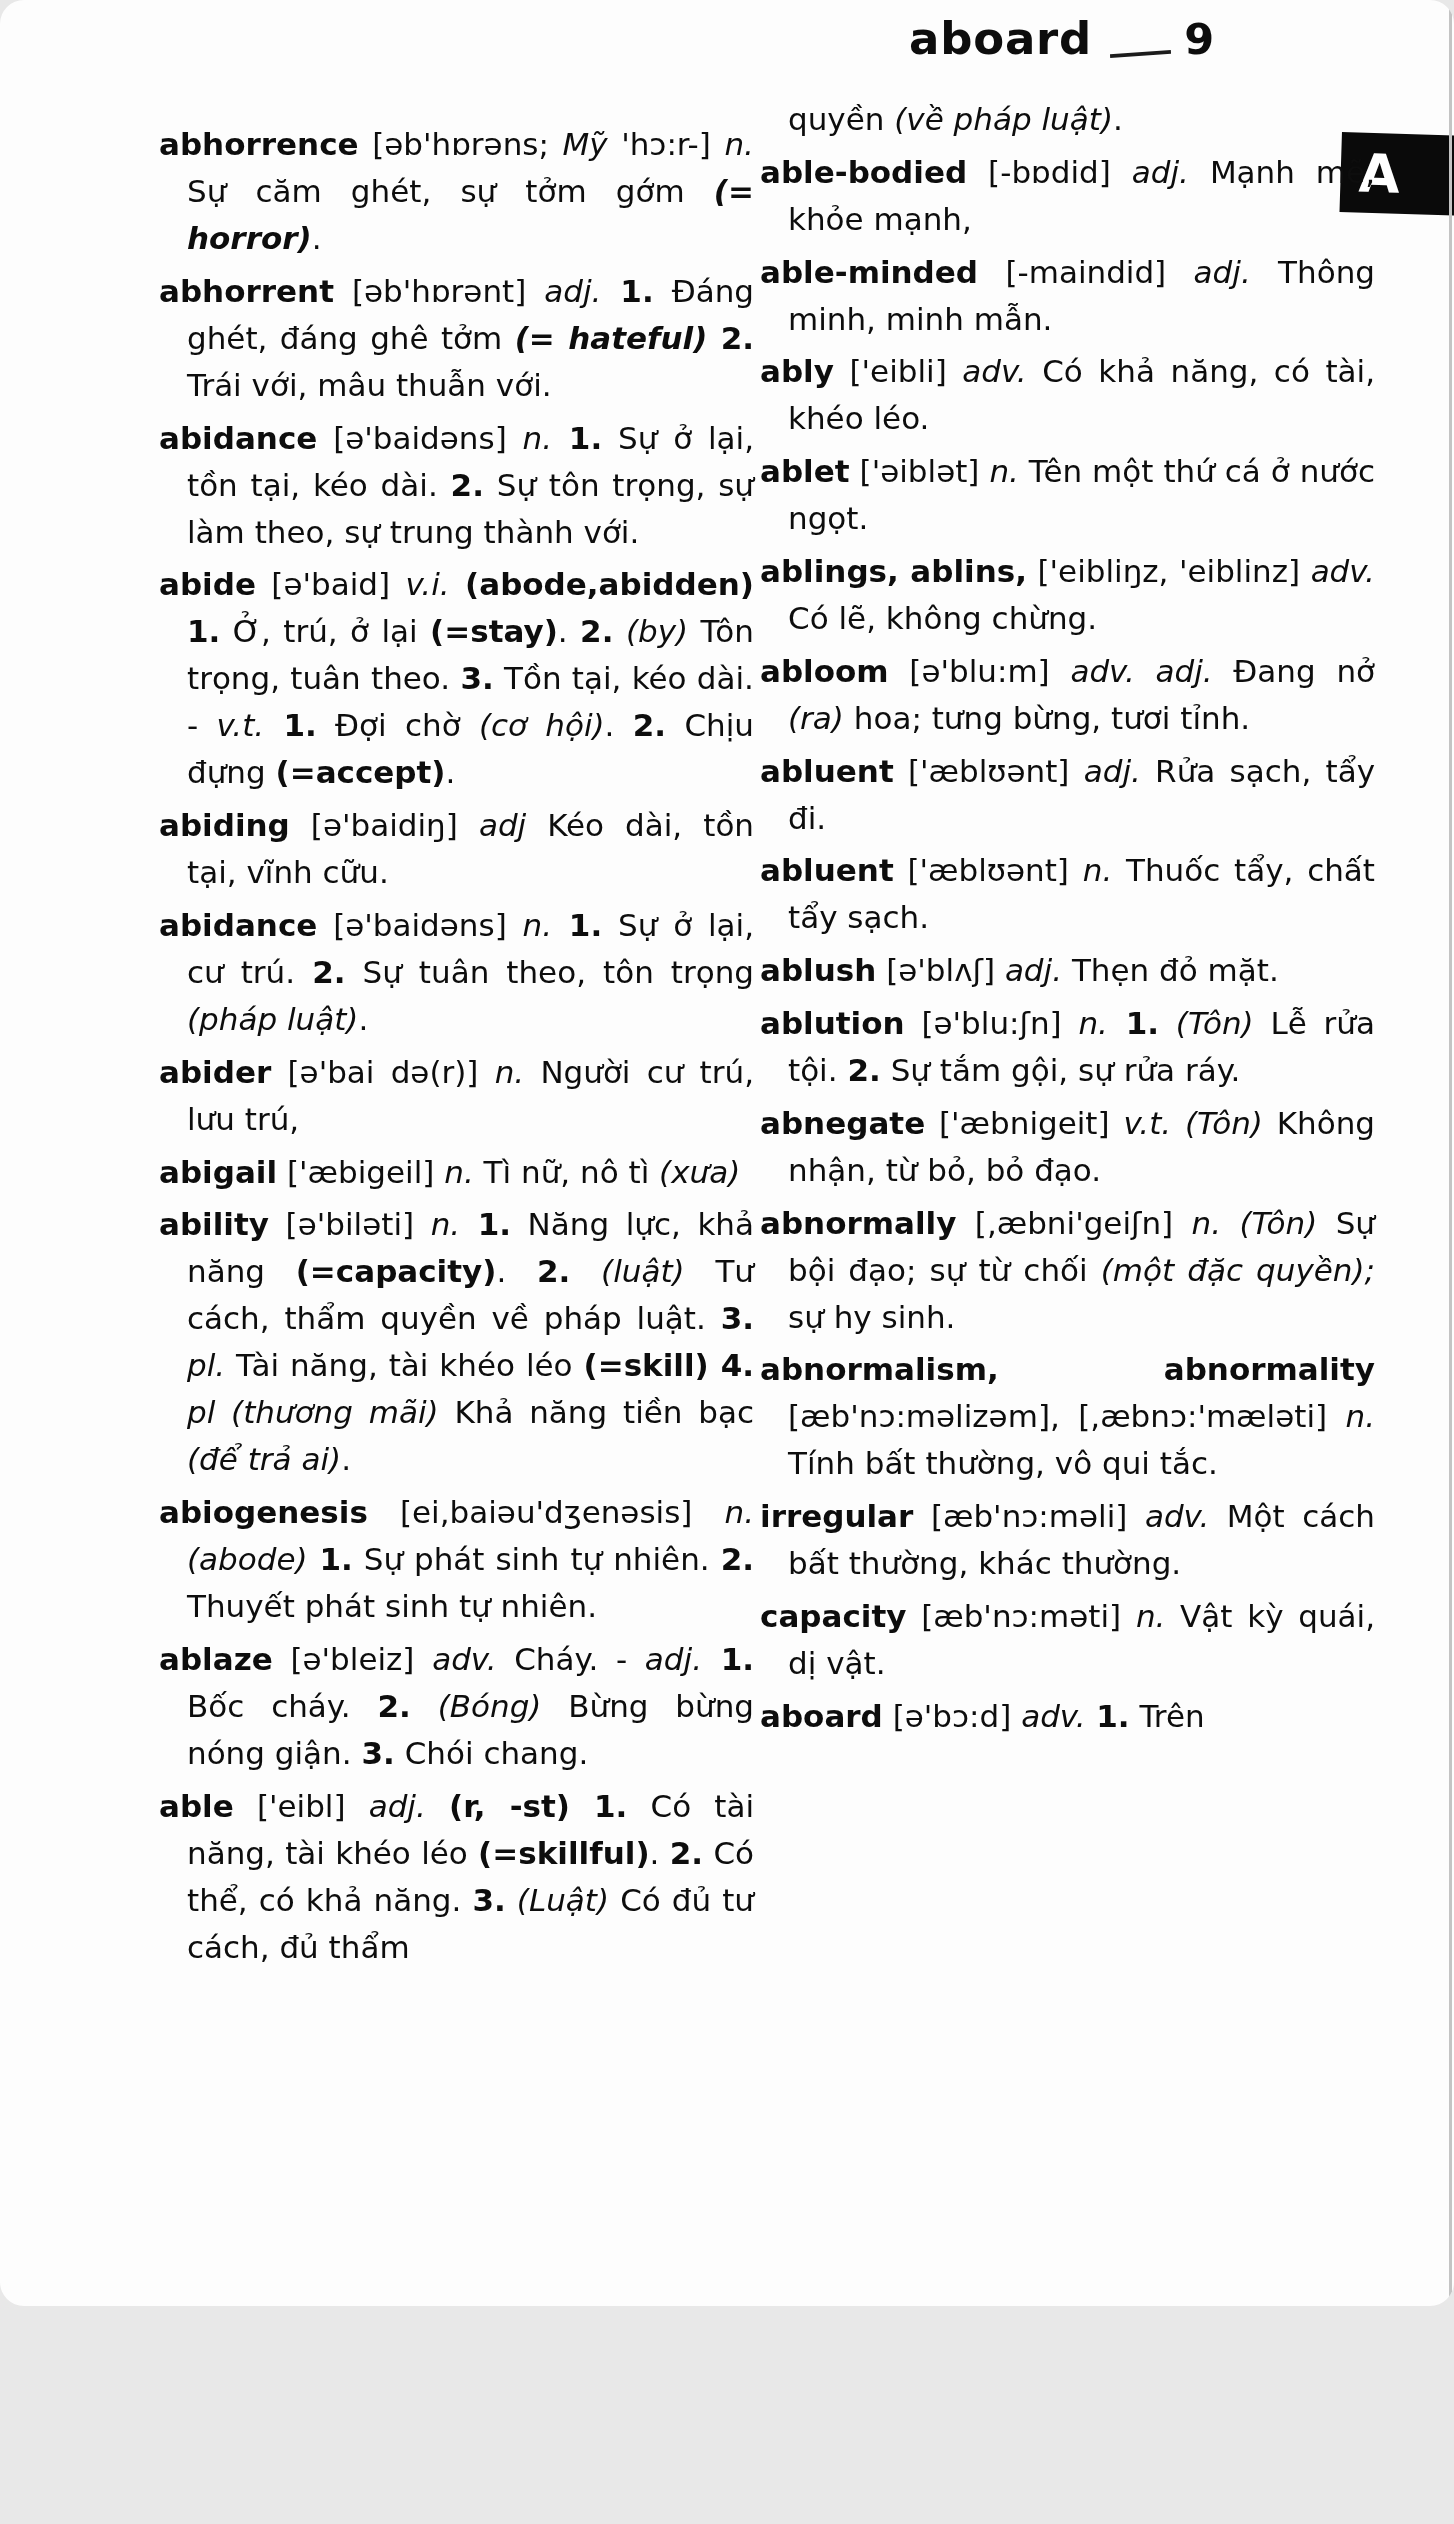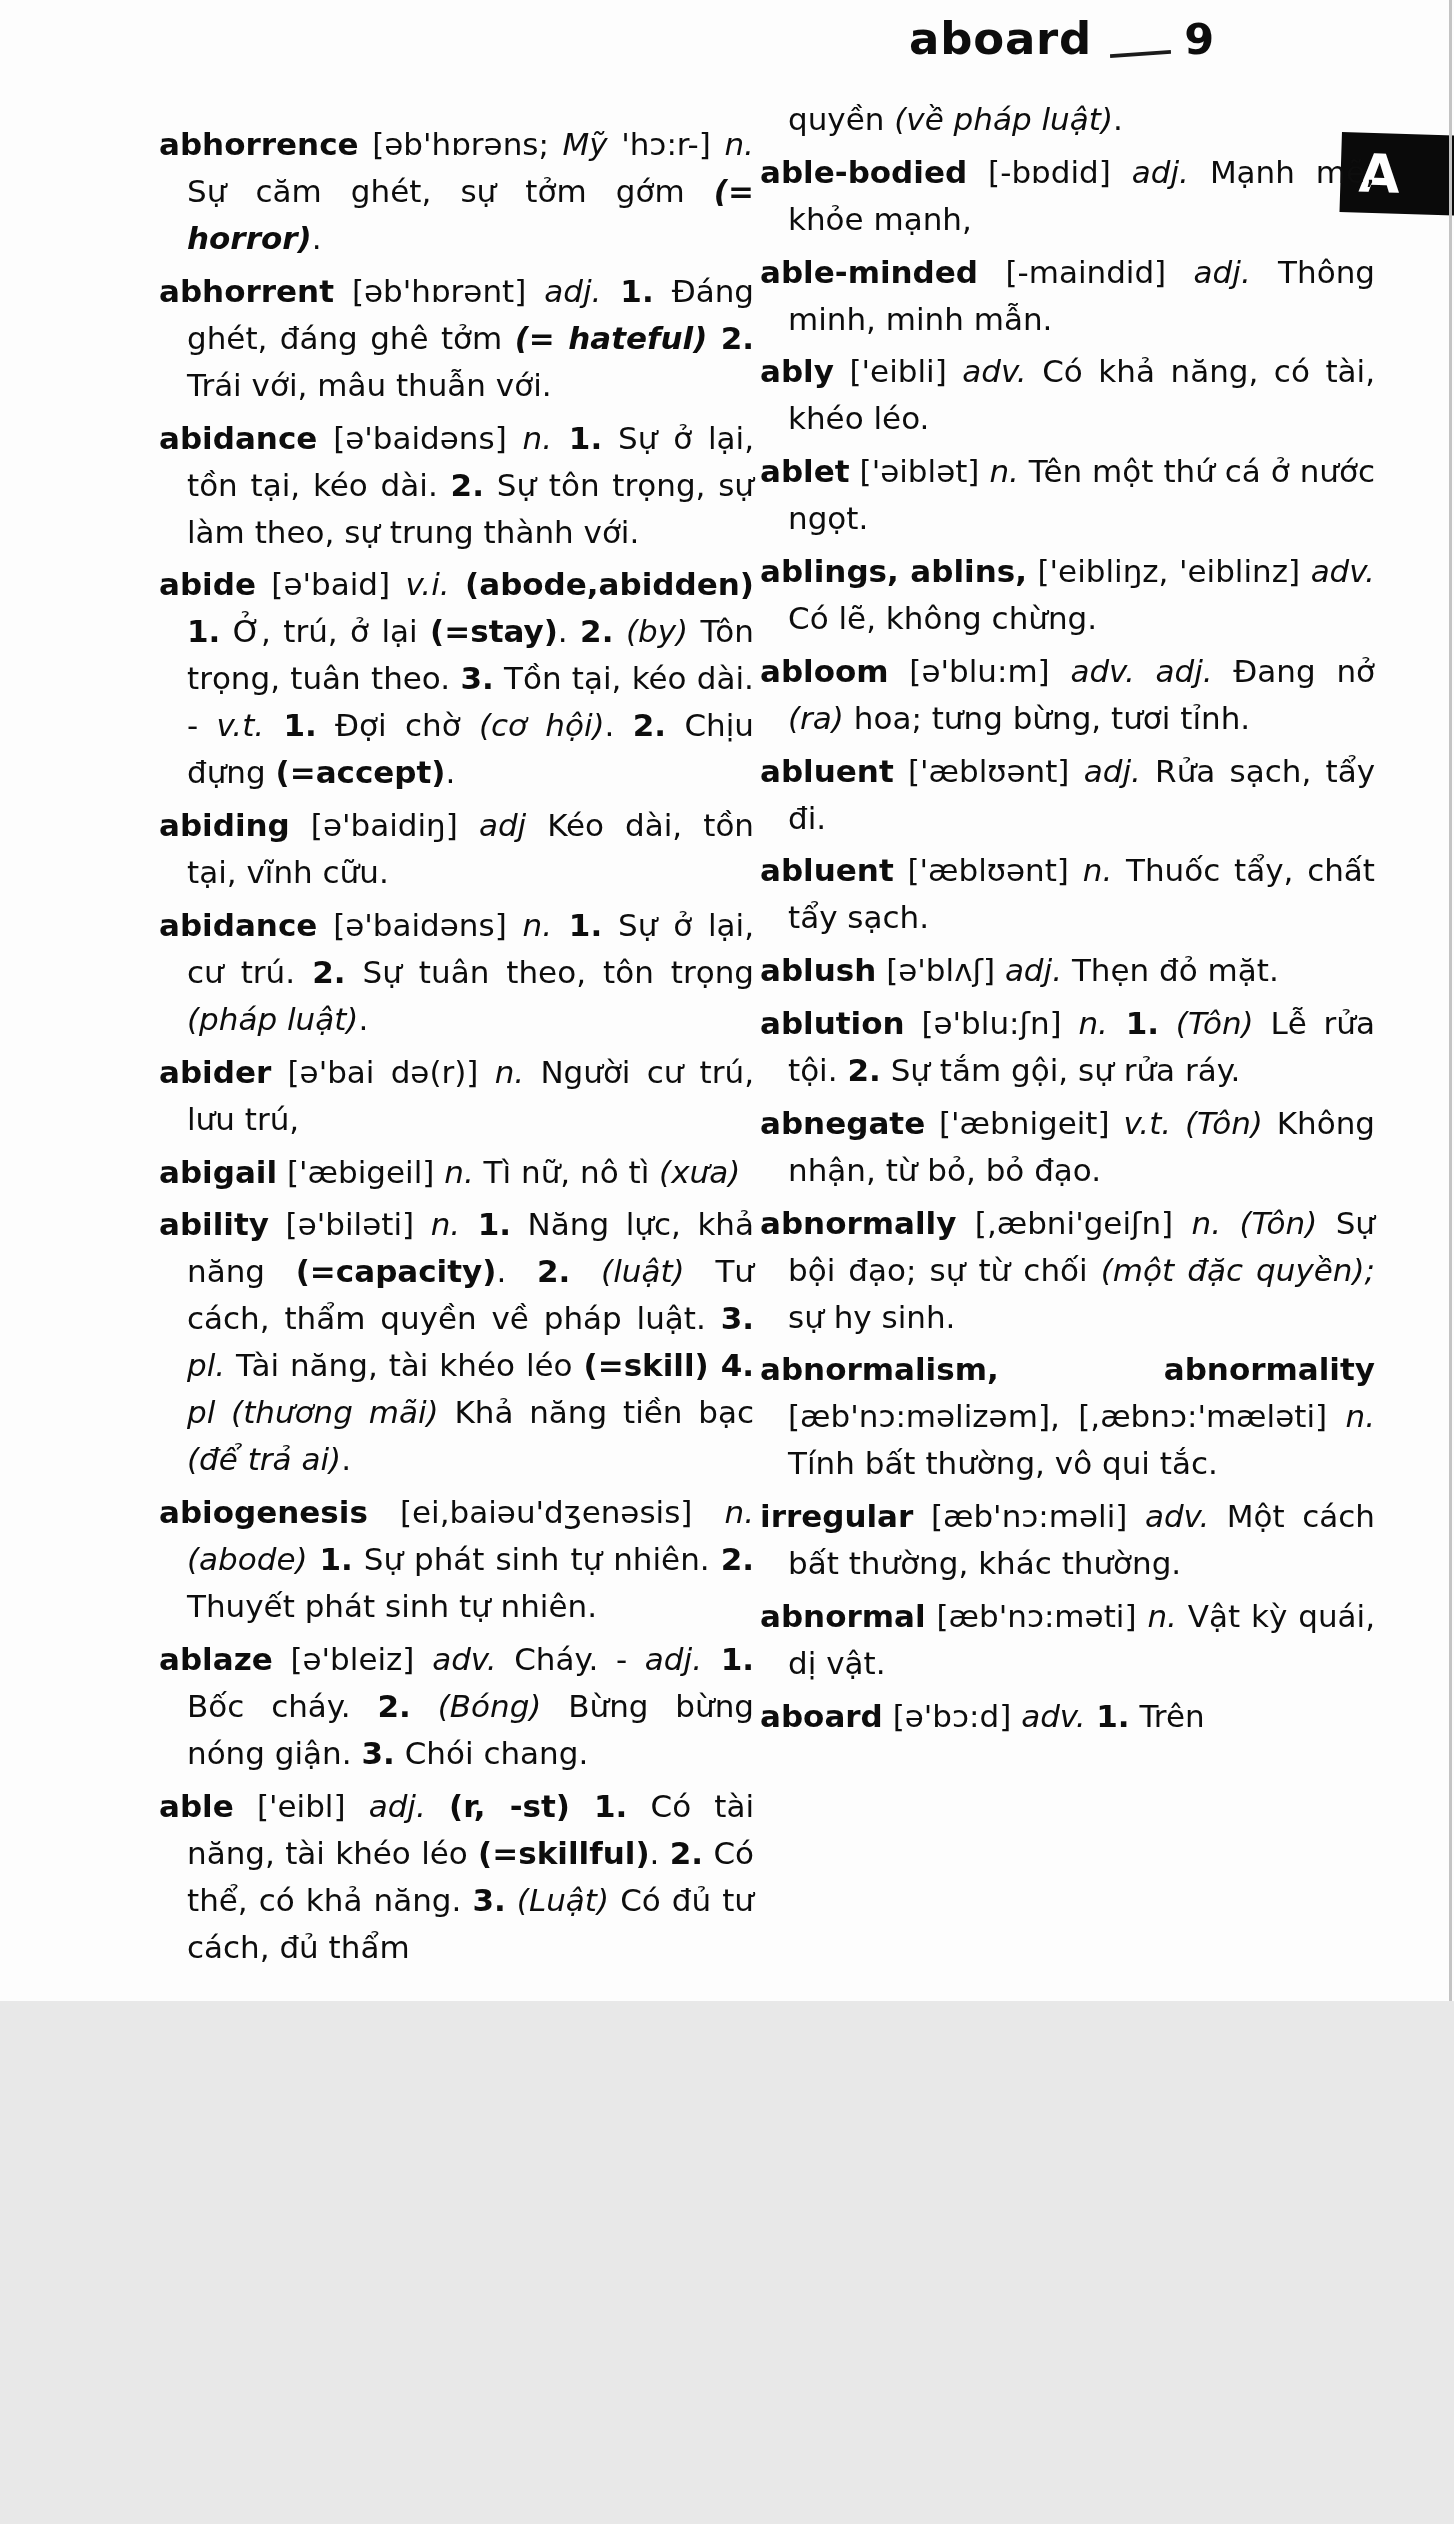--- a/index.html
+++ b/index.html
@@ -1,22 +1,23 @@
 <!DOCTYPE html>
 <html style="font-size:13.2px"><head>
 <meta charset="utf-8">
 <style>
   html,body{margin:0;padding:0;background:#e8e8e8;}
   #page{
     position:relative;
-    width:1454px;height:2001px;
+    width:1454px;height:2306px;
     background:#fdfdfd;
     overflow:hidden;
     font-family:"DejaVu Sans",sans-serif;
     color:#0d0d0d;
+    border-radius:24px;
   }
   
   #header{
     position:absolute;left:909px;top:11.6px;width:463px;
     display:flex;align-items:baseline;justify-content:flex-start;
     white-space:nowrap;
   }
   #header .hw{font-weight:700;font-size:45px;letter-spacing:0.8px;}
   #header .uline{
     display:inline-block;width:61px;height:4.1px;background:#1c1c1c;
@@ -93,19 +94,19 @@
       <p class="entry"><span class="sg-b">ablings, ablins,</span><span class="sg-r"> ['eibliŋz, 'eiblinz] </span><span class="sg-i">adv.</span><span class="sg-r"> Có lẽ, không chừng.</span></p>
       <p class="entry"><span class="sg-b">abloom</span><span class="sg-r"> [ə'blu:m] </span><span class="sg-i">adv. adj.</span><span class="sg-r"> Đang nở </span><span class="sg-i">(ra)</span><span class="sg-r"> hoa; tưng bừng, tươi tỉnh.</span></p>
       <p class="entry"><span class="sg-b">abluent</span><span class="sg-r"> ['æblʊənt] </span><span class="sg-i">adj.</span><span class="sg-r"> Rửa sạch, tẩy đi.</span></p>
       <p class="entry"><span class="sg-b">abluent</span><span class="sg-r"> ['æblʊənt] </span><span class="sg-i">n.</span><span class="sg-r"> Thuốc tẩy, chất tẩy sạch.</span></p>
       <p class="entry"><span class="sg-b">ablush</span><span class="sg-r"> [ə'blʌʃ] </span><span class="sg-i">adj.</span><span class="sg-r"> Thẹn đỏ mặt.</span></p>
       <p class="entry"><span class="sg-b">ablution</span><span class="sg-r"> [ə'blu:ʃn] </span><span class="sg-i">n.</span><span class="sg-b"> 1.</span><span class="sg-r"> </span><span class="sg-i">(Tôn)</span><span class="sg-r"> Lễ rửa tội. </span><span class="sg-b">2.</span><span class="sg-r"> Sự tắm gội, sự rửa ráy.</span></p>
       <p class="entry"><span class="sg-b">abnegate</span><span class="sg-r"> ['æbnigeit] </span><span class="sg-i">v.t.</span><span class="sg-r"> </span><span class="sg-i">(Tôn)</span><span class="sg-r"> Không nhận, từ bỏ, bỏ đạo.</span></p>
       <p class="entry"><span class="sg-b">abnormally</span><span class="sg-r"> [,æbni'geiʃn] </span><span class="sg-i">n.</span><span class="sg-r"> </span><span class="sg-i">(Tôn)</span><span class="sg-r"> Sự bội đạo; sự từ chối </span><span class="sg-i">(một đặc quyền);</span><span class="sg-r"> sự hy sinh.</span></p>
       <p class="entry"><span class="sg-b">abnormalism, abnormality</span><span class="sg-r"> [æb'nɔ:məlizəm], [,æbnɔ:'mæləti] </span><span class="sg-i">n.</span><span class="sg-r"> Tính bất thường, vô qui tắc.</span></p>
       <p class="entry"><span class="sg-b">irregular</span><span class="sg-r"> [æb'nɔ:məli] </span><span class="sg-i">adv.</span><span class="sg-r"> Một cách bất thường, khác thường.</span></p>
-      <p class="entry"><span class="sg-b">abnormal</span><span class="sg-r"> [æb'nɔ:məti] </span><span class="sg-i">n.</span><span class="sg-r"> Vật kỳ quái, dị vật.</span></p>
+      <p class="entry"><span class="sg-b">capacity</span><span class="sg-r"> [æb'nɔ:məti] </span><span class="sg-i">n.</span><span class="sg-r"> Vật kỳ quái, dị vật.</span></p>
       <p class="entry"><span class="sg-b">aboard</span><span class="sg-r"> [ə'bɔ:d] </span><span class="sg-i">adv.</span><span class="sg-b"> 1.</span><span class="sg-r"> Trên</span></p>
     </div>
 
   <div id="scan-edge"></div>
 </div>
 
 
 </body></html>

